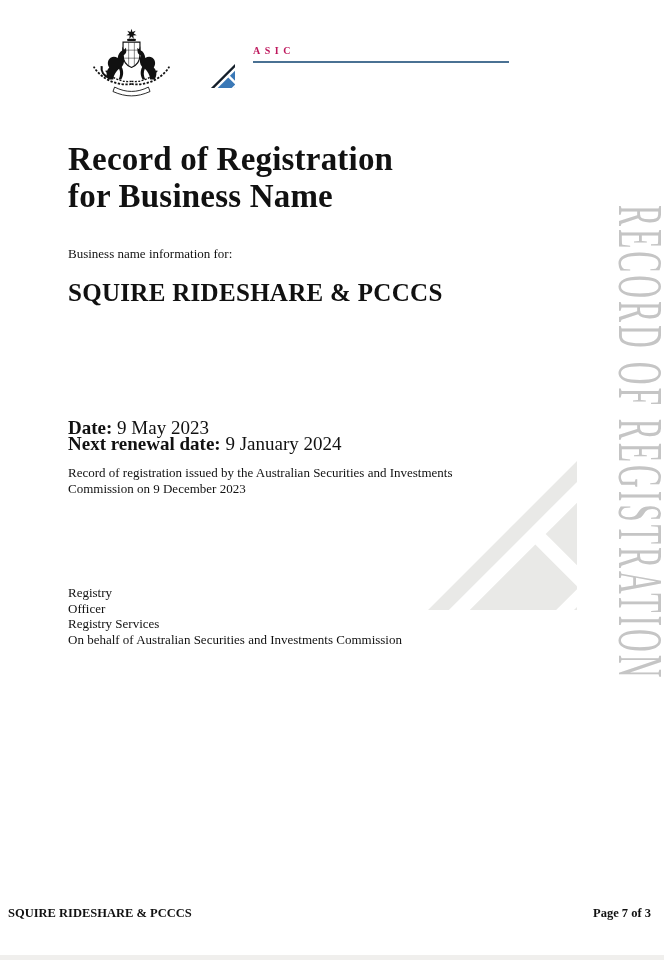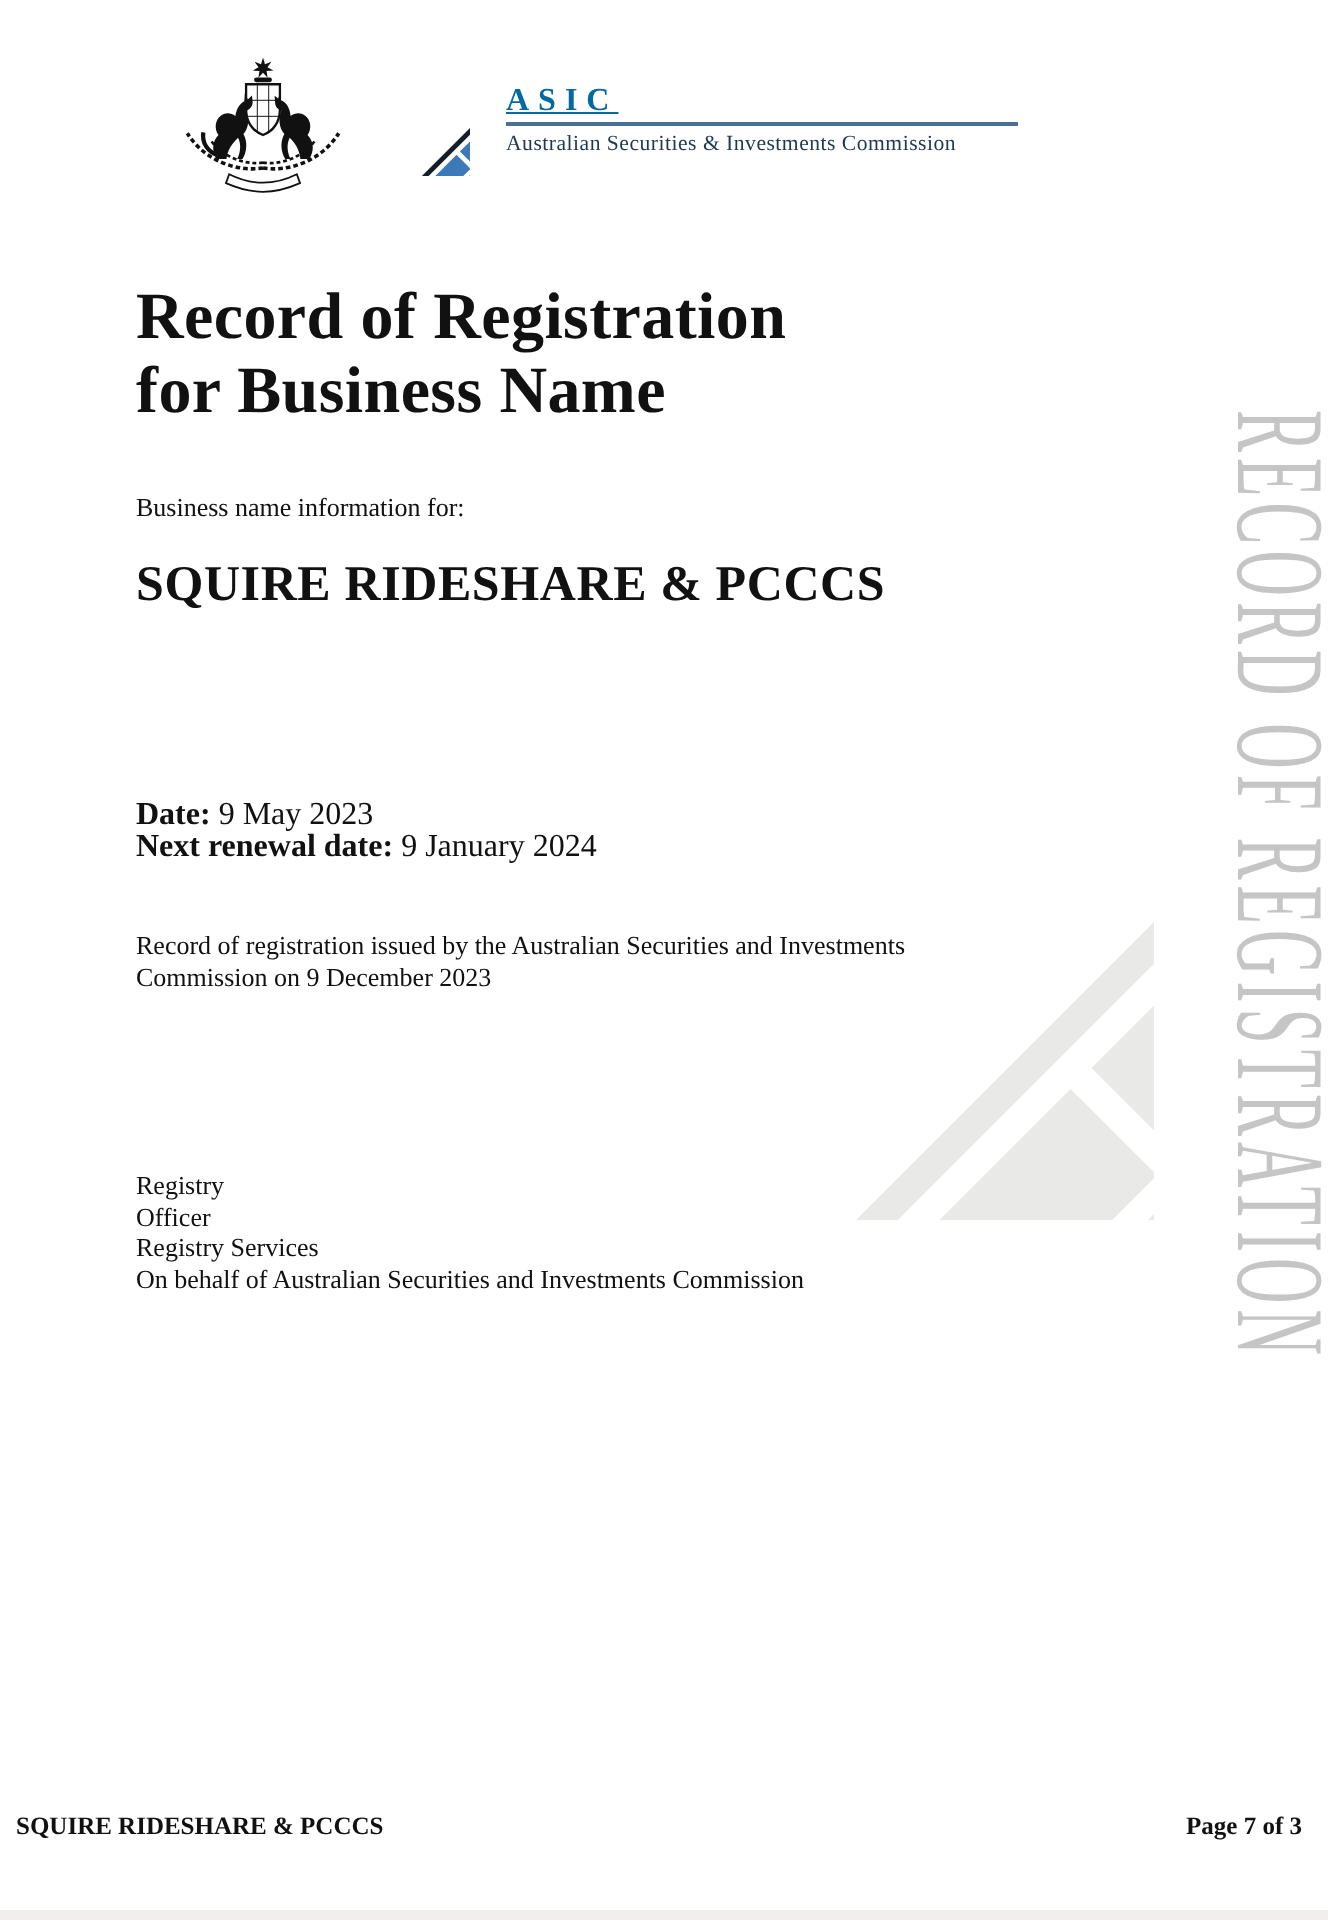--- a/index.html
+++ b/index.html
@@ -16,32 +16,32 @@
   
   .wm-diamond {
     position:absolute; left:261px; top:294px; width:316px; height:316px;
     --ring:#e9e9e7; --piece:#e9e9e7;
   }
   
   .coat-of-arms { position:absolute; left:86px; top:27px; width:91px; height:73px; }
   .asic-logo    { position:absolute; left:184px; top:37px; width:51px; height:51px;
                   --ring:#141e29; --piece:#3b79b7; }
   .brandblock   { position:absolute; left:253px; top:44px; width:256px; }
-  .asic-word    { font-weight:bold; font-size:16px; letter-spacing:4.5px; color:#0369a1; line-height:14px;text-decoration:underline; }
+  .asic-word    { font-weight:bold; font-size:10px; letter-spacing:4.5px; color:#be185d; line-height:14px; }
   .asic-rule    { margin-top:3px; height:2px; background:#4a7193; width:256px; }
   .asic-sub     { margin-top:3px; font-size:10.8px; letter-spacing:0.25px; color:#1d3850; line-height:12px; }
 
   
   .abs { position:absolute; left:68px; }
   .ml  { white-space:pre-line; }
   .doc-title   { top:141px; font-size:33px; font-weight:bold; line-height:37px; letter-spacing:0.2px; }
   .intro-label { top:246px; font-size:13px; line-height:15px; }
   .biz-name    { top:279px; font-size:25px; font-weight:bold; letter-spacing:0.3px; }
   .body-par    { top:327px; font-size:13px; line-height:15.6px; width:480px; }
-  .dates       { top:400px; font-size:16px; line-height:15.7px; }
+  .dates       { top:420px; font-size:19px; line-height:15.7px; }
   .dates .lbl  { font-weight:bold; }
   .issued      { top:465px; font-size:13px; line-height:15.6px; }
   .signature   { top:560px; font-size:13px; line-height:15.6px;margin-top:25px; }
 
   
   .side-text {
     position:absolute; left:622px; top:205px; width:34px; height:500px;
     writing-mode: vertical-rl;
     font-size:31.5px; letter-spacing:3px;
     color:#c5c5c5;
@@ -95,21 +95,20 @@
     <path d="M31,67.5 C44,74 56,74 69,67.5 L70.8,72.5 C56,79 44,79 29.2,72.5 Z" fill="#ffffff" stroke="#111" stroke-width="1"></path>
   </svg>
 
   <svg class="asic-logo" viewBox="-75 -75 150 150">
     <use href="#asic-mark"></use>
   </svg>
 
   <div class="brandblock">
     <div class="asic-word">ASIC</div>
     <div class="asic-rule"></div>
-    <div class="asic-sub">Australian Securities &amp; Investments Commission</div>
   </div>
 
   <h1 class="abs doc-title ml" style="margin:0; font-family:inherit;">Record of Registration
 for Business Name</h1>
 
   <div class="abs intro-label">Business name information for:</div>
 
   <div class="abs biz-name">SQUIRE RIDESHARE &amp; PCCCS</div>
 
 

